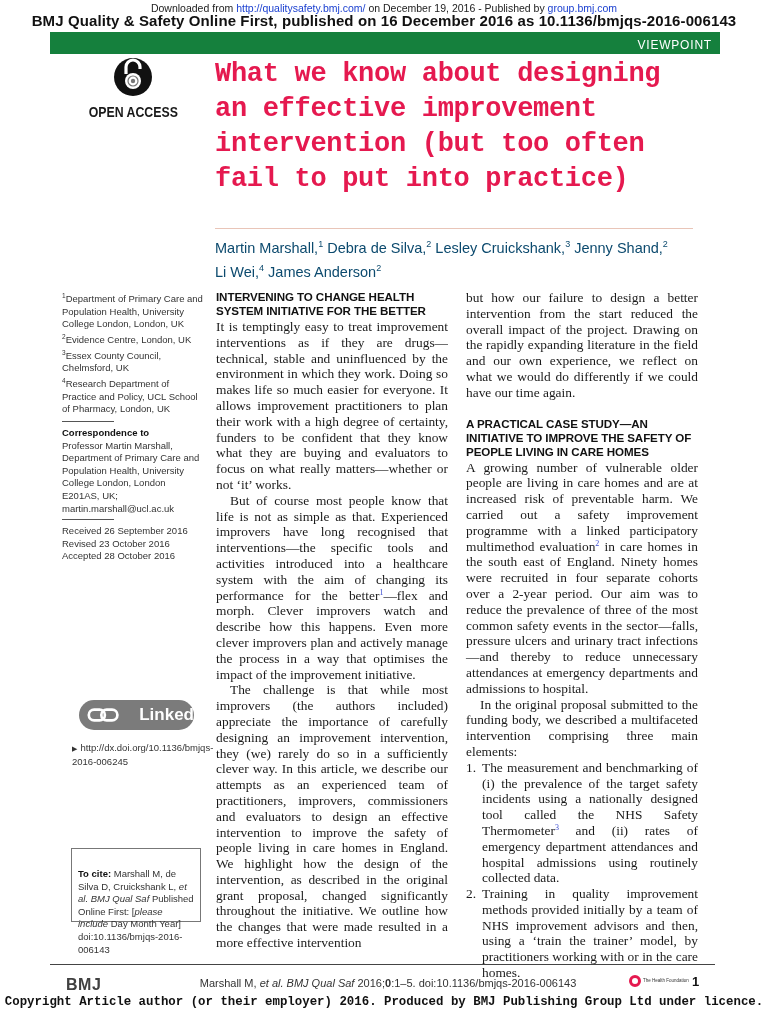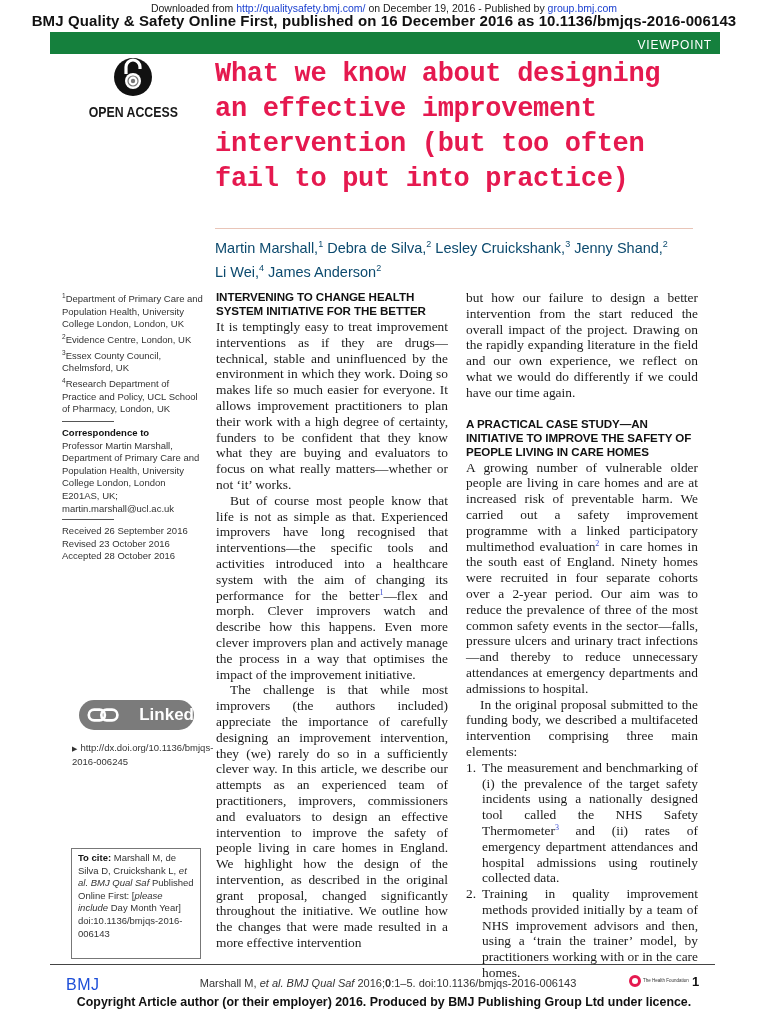--- a/index.html
+++ b/index.html
@@ -57,50 +57,50 @@
 
   .linked-badge {
     position: absolute; top: 700px; left: 79px; width: 115px; height: 30px;
     border-radius: 15px; background: #7b7b7b; display: flex; align-items: center; padding-left: 8px;
   }
   .linked-text { font-family: "Liberation Sans", sans-serif; font-weight: bold; color: #fff; font-size: 17px; margin-left: 20px; }
   .linked-url { position: absolute; top: 742px; left: 72px; width: 135px; font-family: "Liberation Sans", sans-serif; font-size: 9.5px; line-height: 12.6px; color: #333; }
   .linked-url .arrow { font-size: 7px; margin-right: 3px; }
 
   .cite-box {
-    position: absolute; top: 848px; left: 71px; width: 130px; height: 111px;
-    border: 1px solid #777; padding: 3px 6px; font-family: "Liberation Sans", sans-serif; font-size: 9.5px; line-height: 12.6px; color: #333;
+    position: absolute; top: 848px; left: 71px; width: 130px; height: 74px;
+    border: 1px solid #777; padding: 19px 6px; font-family: "Liberation Sans", sans-serif; font-size: 9.5px; line-height: 12.6px; color: #333;
   }
   .cite-box b { color: #111; }
 
   .col { position: absolute; top: 290px; width: 232px; font-size: 13.4px; line-height: 15.8px; text-align: justify; color: #1a1a1a; }
   .col-1 { left: 216px; }
   .col-2 { left: 466px; }
   .sec-head {
     font-family: "Liberation Sans", sans-serif; font-weight: bold; font-size: 11.6px; line-height: 14px;
     color: #111; text-align: left; margin-bottom: 1px; letter-spacing: -0.1px;
   }
   .para { text-indent: 0; }
   .para.indent { text-indent: 14px; }
   .ref { color: #3a4bd0; font-size: 8px; vertical-align: super; line-height: 0; }
   .gap { height: 16px; }
   ol.elements { list-style: none; }
   ol.elements li { display: flex; }
   ol.elements li .num { width: 16px; flex: none; }
   ol.elements li .txt { flex: 1; text-align: justify; font-family: Liberation Serif, serif; }
 
   .footer-rule { position: absolute; top: 964px; left: 50px; width: 665px; height: 1px; background: #444; }
-  .bmj-logo { position: absolute; top: 976px; left: 66px; font-family: "Liberation Sans", sans-serif; font-weight: normal; font-size: 16px; color: #1d4ed8; letter-spacing: 0.5px; }
+  .bmj-logo { position: absolute; top: 976px; left: 66px; font-family: "Liberation Sans", sans-serif; font-weight: bold; font-size: 16px; color: #404040; letter-spacing: 0.5px; }
   .footer-cite { position: absolute; top: 977px; left: 4px; width: 768px; text-align: center; font-family: "Liberation Sans", sans-serif; font-size: 11px; color: #333; }
   .footer-cite i { font-style: italic; }
   .hf-logo { position: absolute; top: 975px; left: 629px; display: flex; align-items: center; }
   .hf-ring { width: 12px; height: 12px; border-radius: 50%; border: 3px solid #e5194f; }
   .hf-text { font-family: "Liberation Sans", sans-serif; font-size: 4.5px; line-height: 4.6px; margin-left: 2px; color: #333; }
   .page-num { position: absolute; top: 974px; left: 692px; font-family: "Liberation Sans", sans-serif; font-weight: bold; font-size: 13px; color: #111; }
-  .copyright { position: absolute; top: 995px; left: 0; width: 768px; text-align: center; font-family: Liberation Sans, sans-serif; font-weight: bold; font-size: 12.4px; color: #111; white-space: nowrap; }
+  .copyright { position: absolute; top: 995px; left: 0; width: 768px; text-align: center; font-family: Liberation Mono, monospace; font-weight: bold; font-size: 12.4px; color: #111; white-space: nowrap; }
 </style>
 </head>
 <body>
 
 <div class="top-download">
   <span>Downloaded from </span><a>http://qualitysafety.bmj.com/</a><span> on December 19, 2016 - Published by </span><a>group.bmj.com</a>
 </div>
 <div class="viewpoint-bar">
   <span class="viewpoint-label">VIEWPOINT</span>
 </div>

